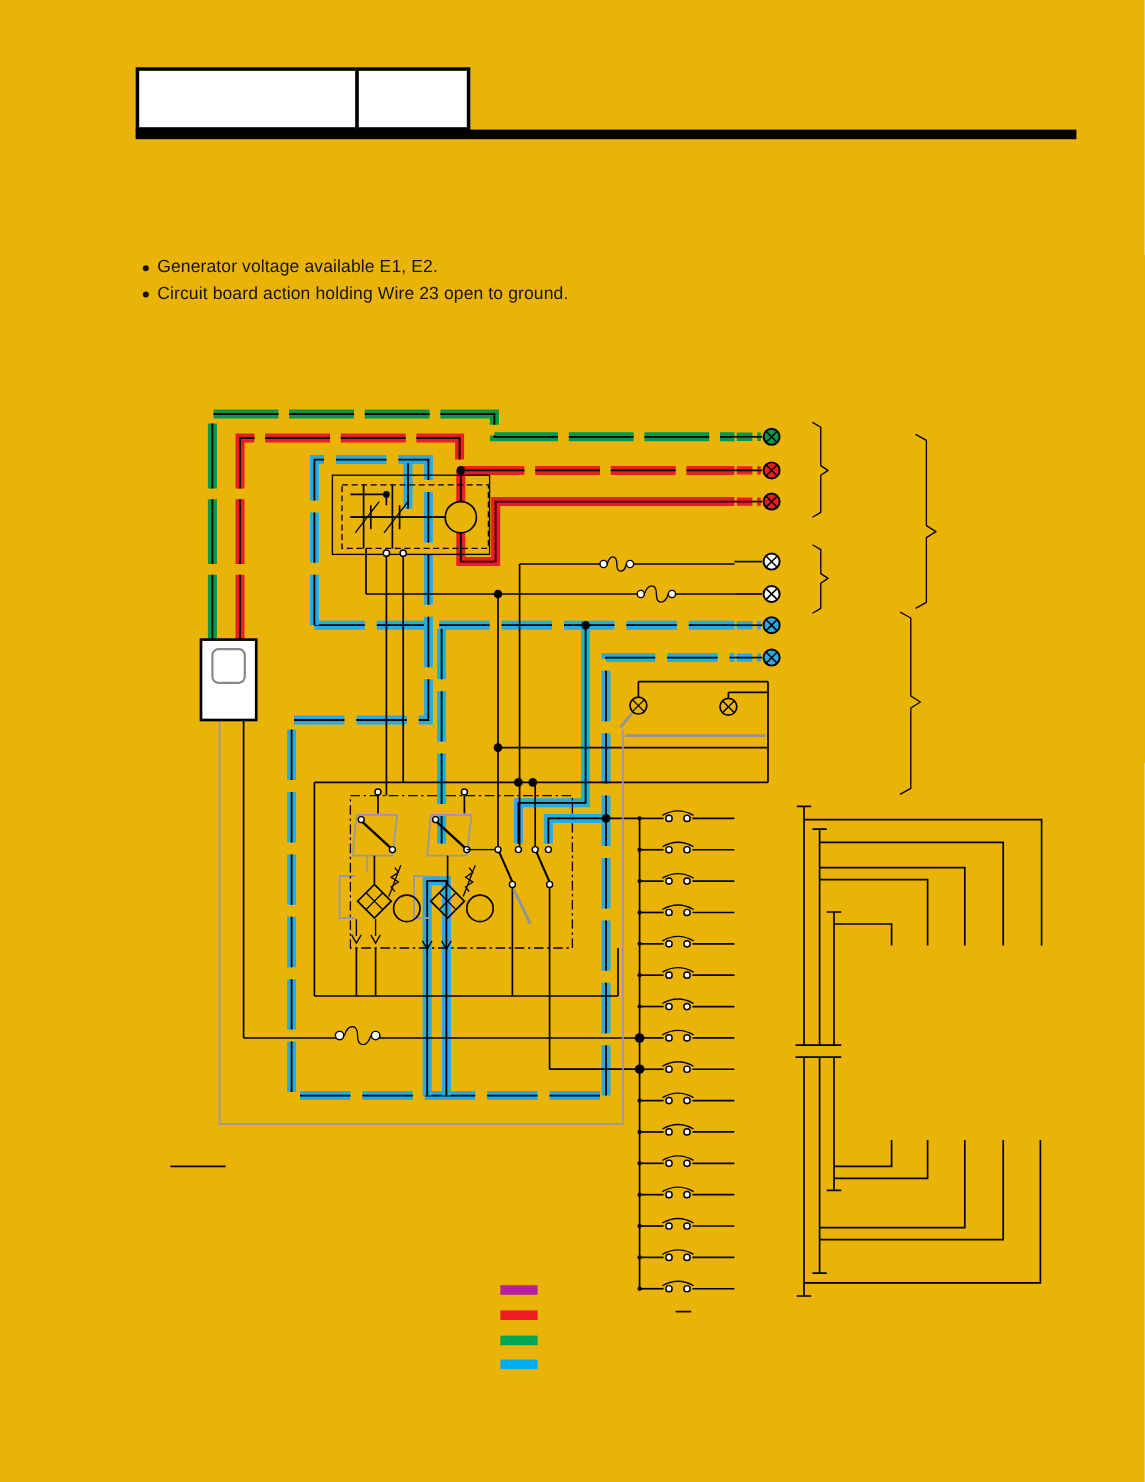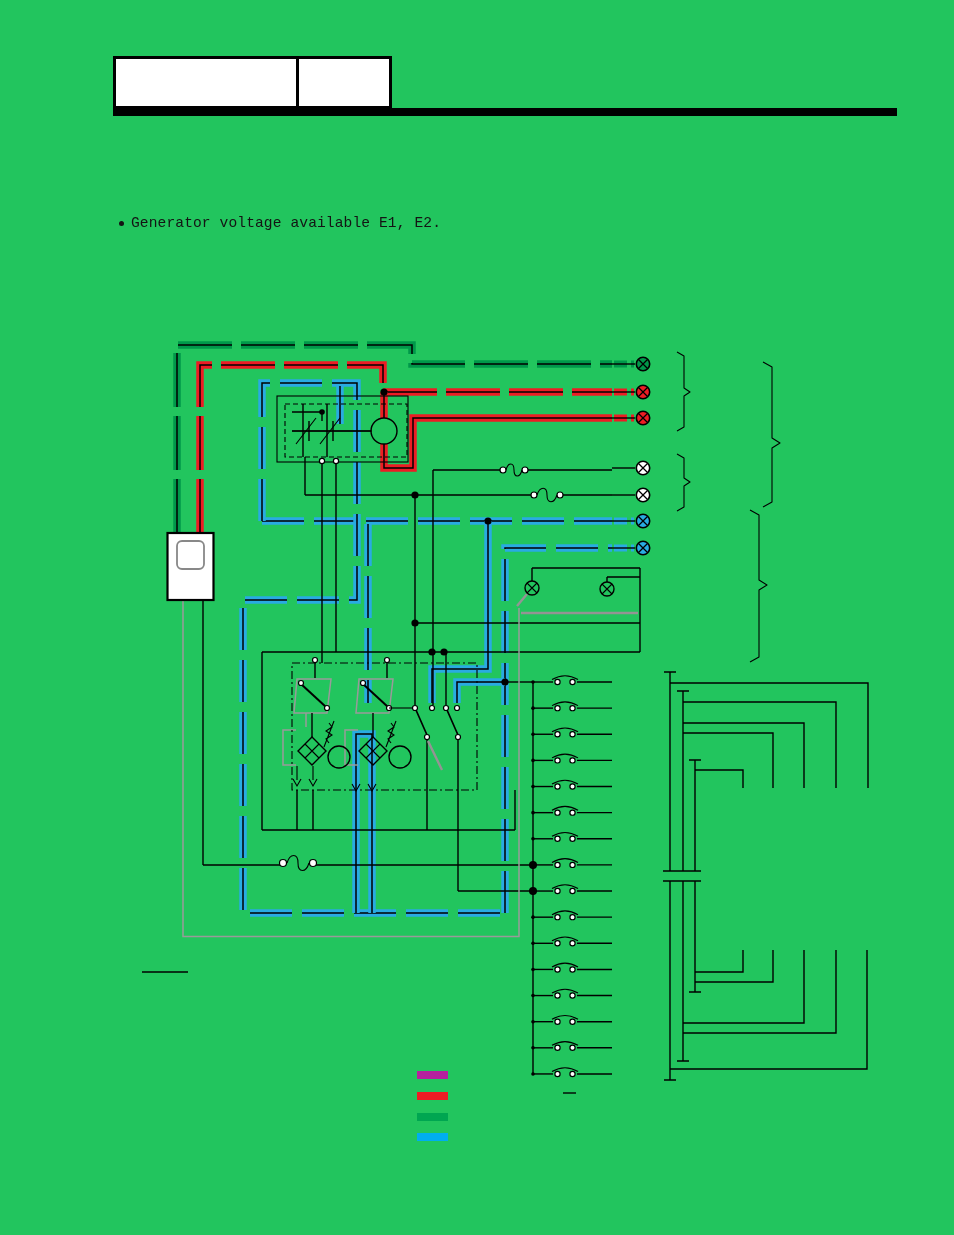--- a/index.html
+++ b/index.html
@@ -1,17 +1,17 @@
 <!DOCTYPE html>
 <html style="--green: #00984a; --red: #ed1c24; --blue: #29abe2; --magenta: #b5209e;"><head>
 <meta charset="utf-8">
 <style>
   html,body{margin:0;padding:0;background:#fff;}
-  .page{position:relative;width:954px;height:1235px;background:#22c55e;overflow:hidden;
-        font-family:Liberation Mono, monospace;color:#111;}
+  .page{position:relative;width:954px;height:1235px;background:#eab308;overflow:hidden;
+        font-family:Liberation Sans, sans-serif;color:#111;}
   
   .hbox{position:absolute;border:3px solid #000;background:#fff;box-sizing:border-box;}
   .hbox1{left:113px;top:56px;width:186px;height:53px;}
   .hbox2{left:296px;top:56px;width:96px;height:53px;}
   .hrule{position:absolute;left:113px;top:108px;width:784px;height:8px;background:#000;}
   
   .bullets{position:absolute;left:113px;top:212px;width:810px;list-style:none;margin:0;padding:0;}
   .bullets li{position:relative;padding-left:18px;font-size:14.6px;line-height:22px;
               letter-spacing:0.1px;color:#141414;}
   .bullets li::before{content:"";position:absolute;left:6px;top:9px;width:5px;height:5px;
@@ -42,20 +42,21 @@
 <body>
 
 <div class="page">
 
   <div class="hbox hbox1"></div>
   <div class="hbox hbox2"></div>
   <div class="hrule"></div>
 
   <ul class="bullets">
     <li>Generator voltage available E1, E2.</li>
+    <li>Circuit board action holding Wire 23 open to ground.</li>
   </ul>
 
   <svg class="diagram" width="954" height="1235" viewBox="0 0 954 1235" xmlns="http://www.w3.org/2000/svg">
 
     <g>
       <path class="wu wg dshA" d="M177,533 V345 H412 V364 H612"></path>
       <path class="wo dshA" d="M177,533 V345 H412 V364 H612"></path>
     </g>
     <g>
       <path class="wu wr dshA" d="M200,533 V365 H383 V392 H612"></path>

